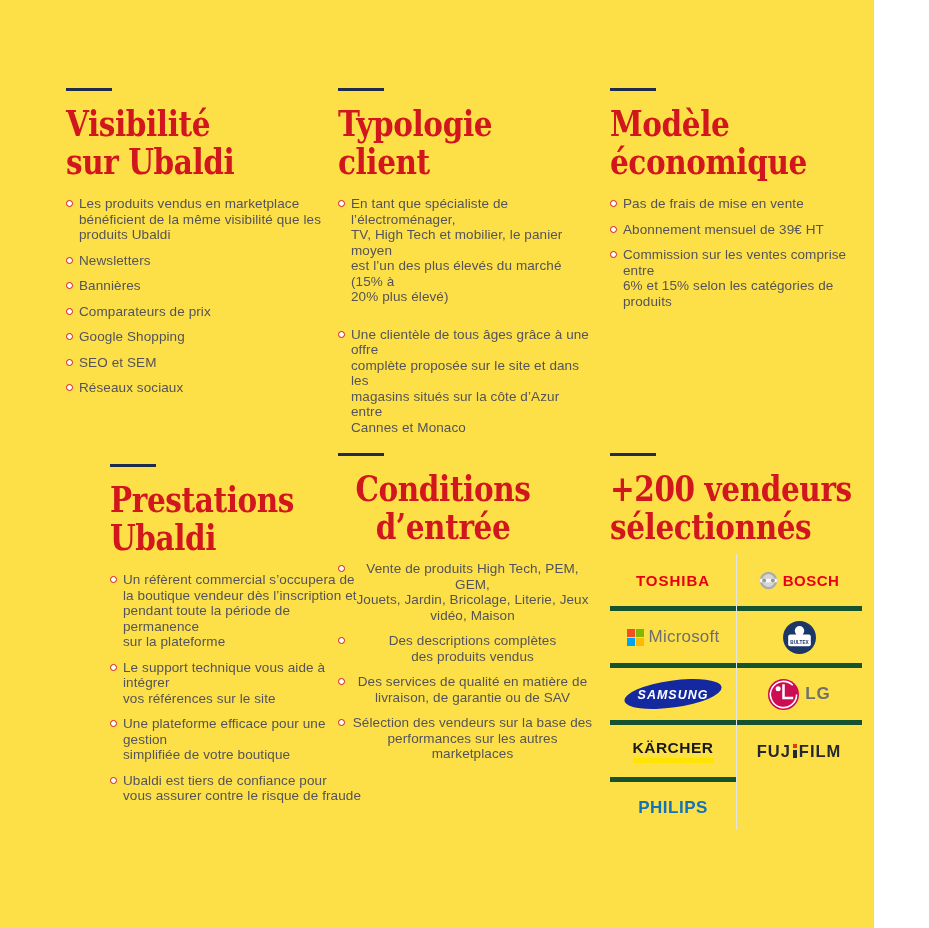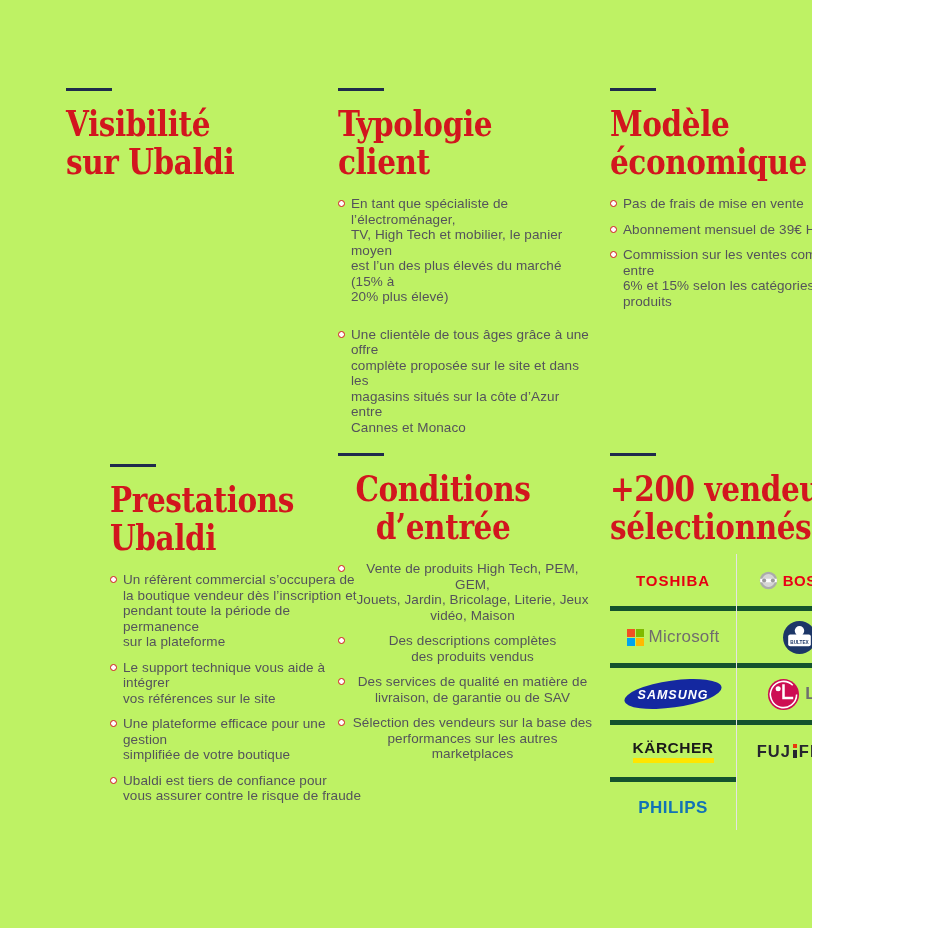--- a/index.html
+++ b/index.html
@@ -1,16 +1,16 @@
 <!DOCTYPE html>
 <html><head>
 <meta charset="utf-8">
 <style>
   html,body{margin:0;padding:0;background:#ffffff;}
-  .page{position:relative;width:812px;height:928px;background:#bef264;overflow:hidden;
+  .page{position:relative;width:874px;height:928px;background:#fde047;overflow:hidden;
         font-family:"Liberation Sans",sans-serif;}
   .section{position:absolute;width:256px;}
   .rule{width:46px;height:3px;background:#1F2B4C;}
   .heading{margin:13px 0 0 0;color:#D2161E;font-family:"DejaVu Serif","Liberation Serif",serif;
            font-weight:bold;font-size:36px;line-height:38px;letter-spacing:-0.5px;
            transform:scaleX(0.82);transform-origin:left top;white-space:nowrap;}
   ul.bullets{list-style:none;margin:16px 0 0 0;padding:0;}
   ul.bullets li{position:relative;padding-left:13px;margin-bottom:10px;
       font-size:13.5px;line-height:15.5px;color:#54535B;white-space:pre-line;letter-spacing:0.1px;}
   ul.bullets li::before{content:"";position:absolute;left:0;top:4px;width:5px;height:5px;
@@ -43,20 +43,31 @@
 <body>
 
 <div class="page">
 
   <div class="section" style="left:66px;top:88px;">
     <div class="rule"></div>
     <h2 class="heading">
       <div>Visibilité</div>
       <div>sur Ubaldi</div>
     </h2>
+    <ul class="bullets">
+      <li>Les produits vendus en marketplace
+bénéficient de la même visibilité que les
+produits Ubaldi</li>
+      <li>Newsletters</li>
+      <li>Bannières</li>
+      <li>Comparateurs de prix</li>
+      <li>Google Shopping</li>
+      <li>SEO et SEM</li>
+      <li>Réseaux sociaux</li>
+    </ul>
   </div>
 
   <div class="section" style="left:338px;top:88px;">
     <div class="rule"></div>
     <h2 class="heading">
       <div>Typologie</div>
       <div>client</div>
     </h2>
     <ul class="bullets">
       <li style="margin-bottom:22px;">En tant que spécialiste de l’électroménager,

